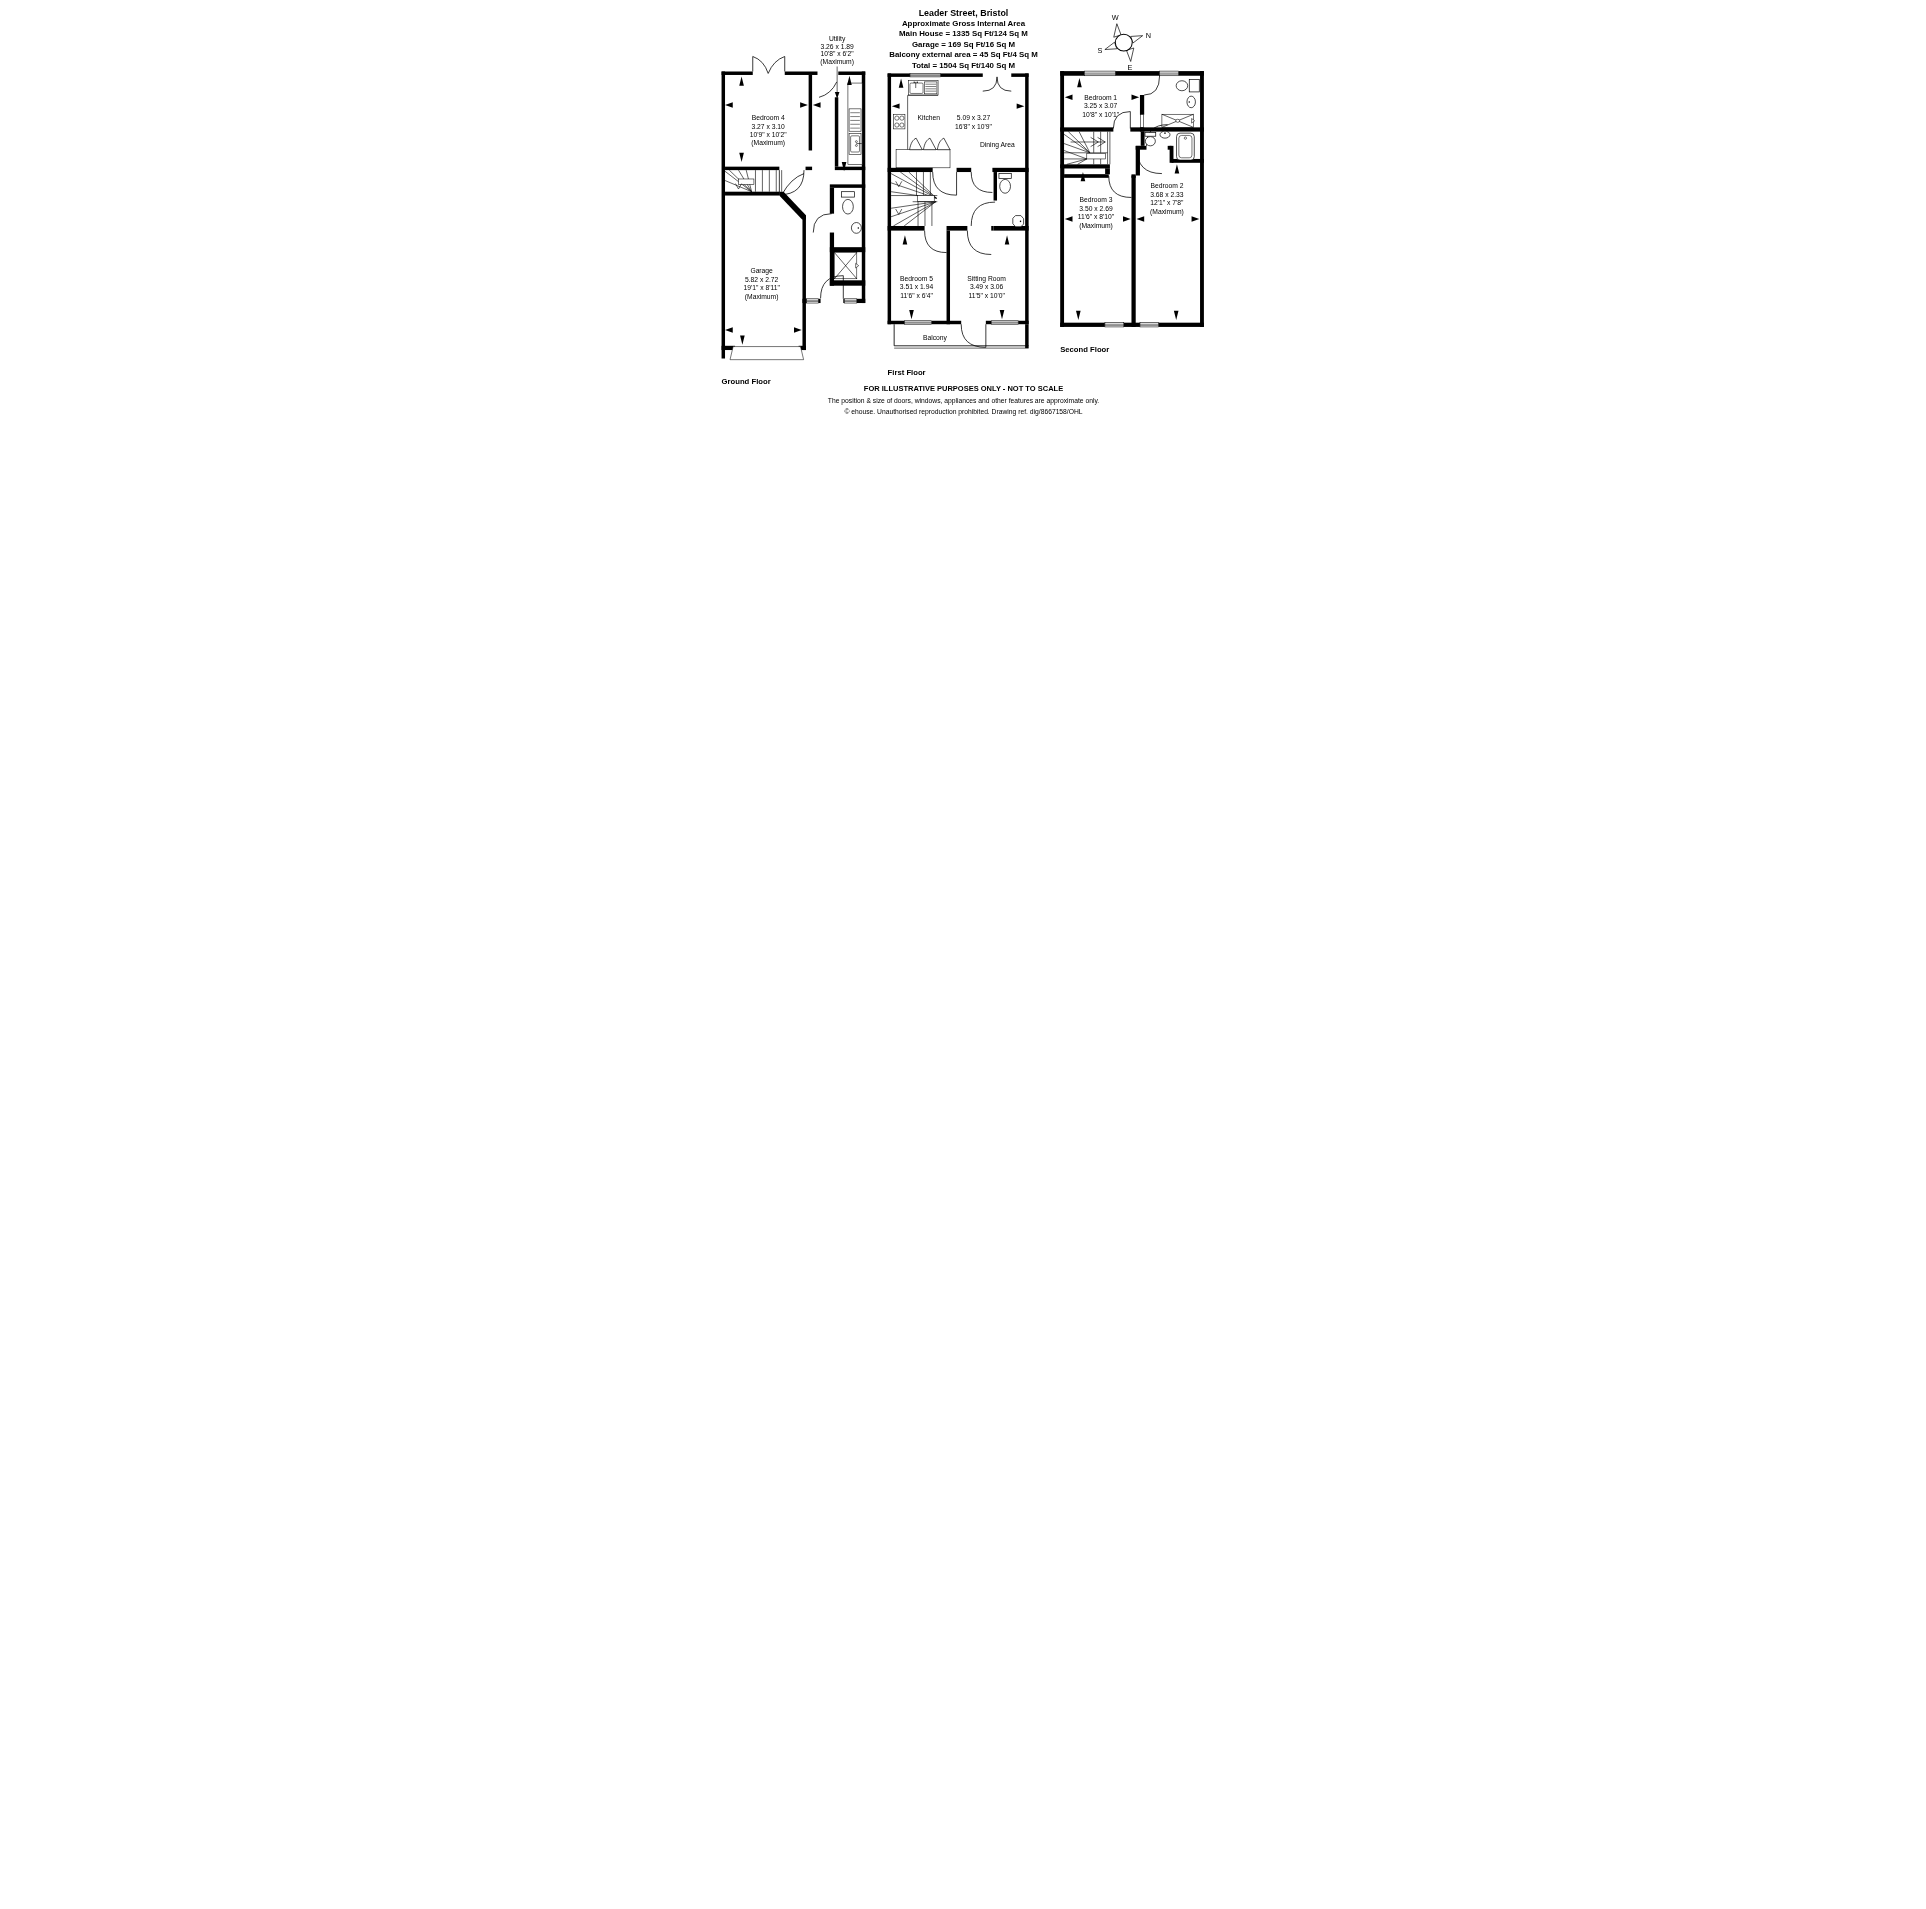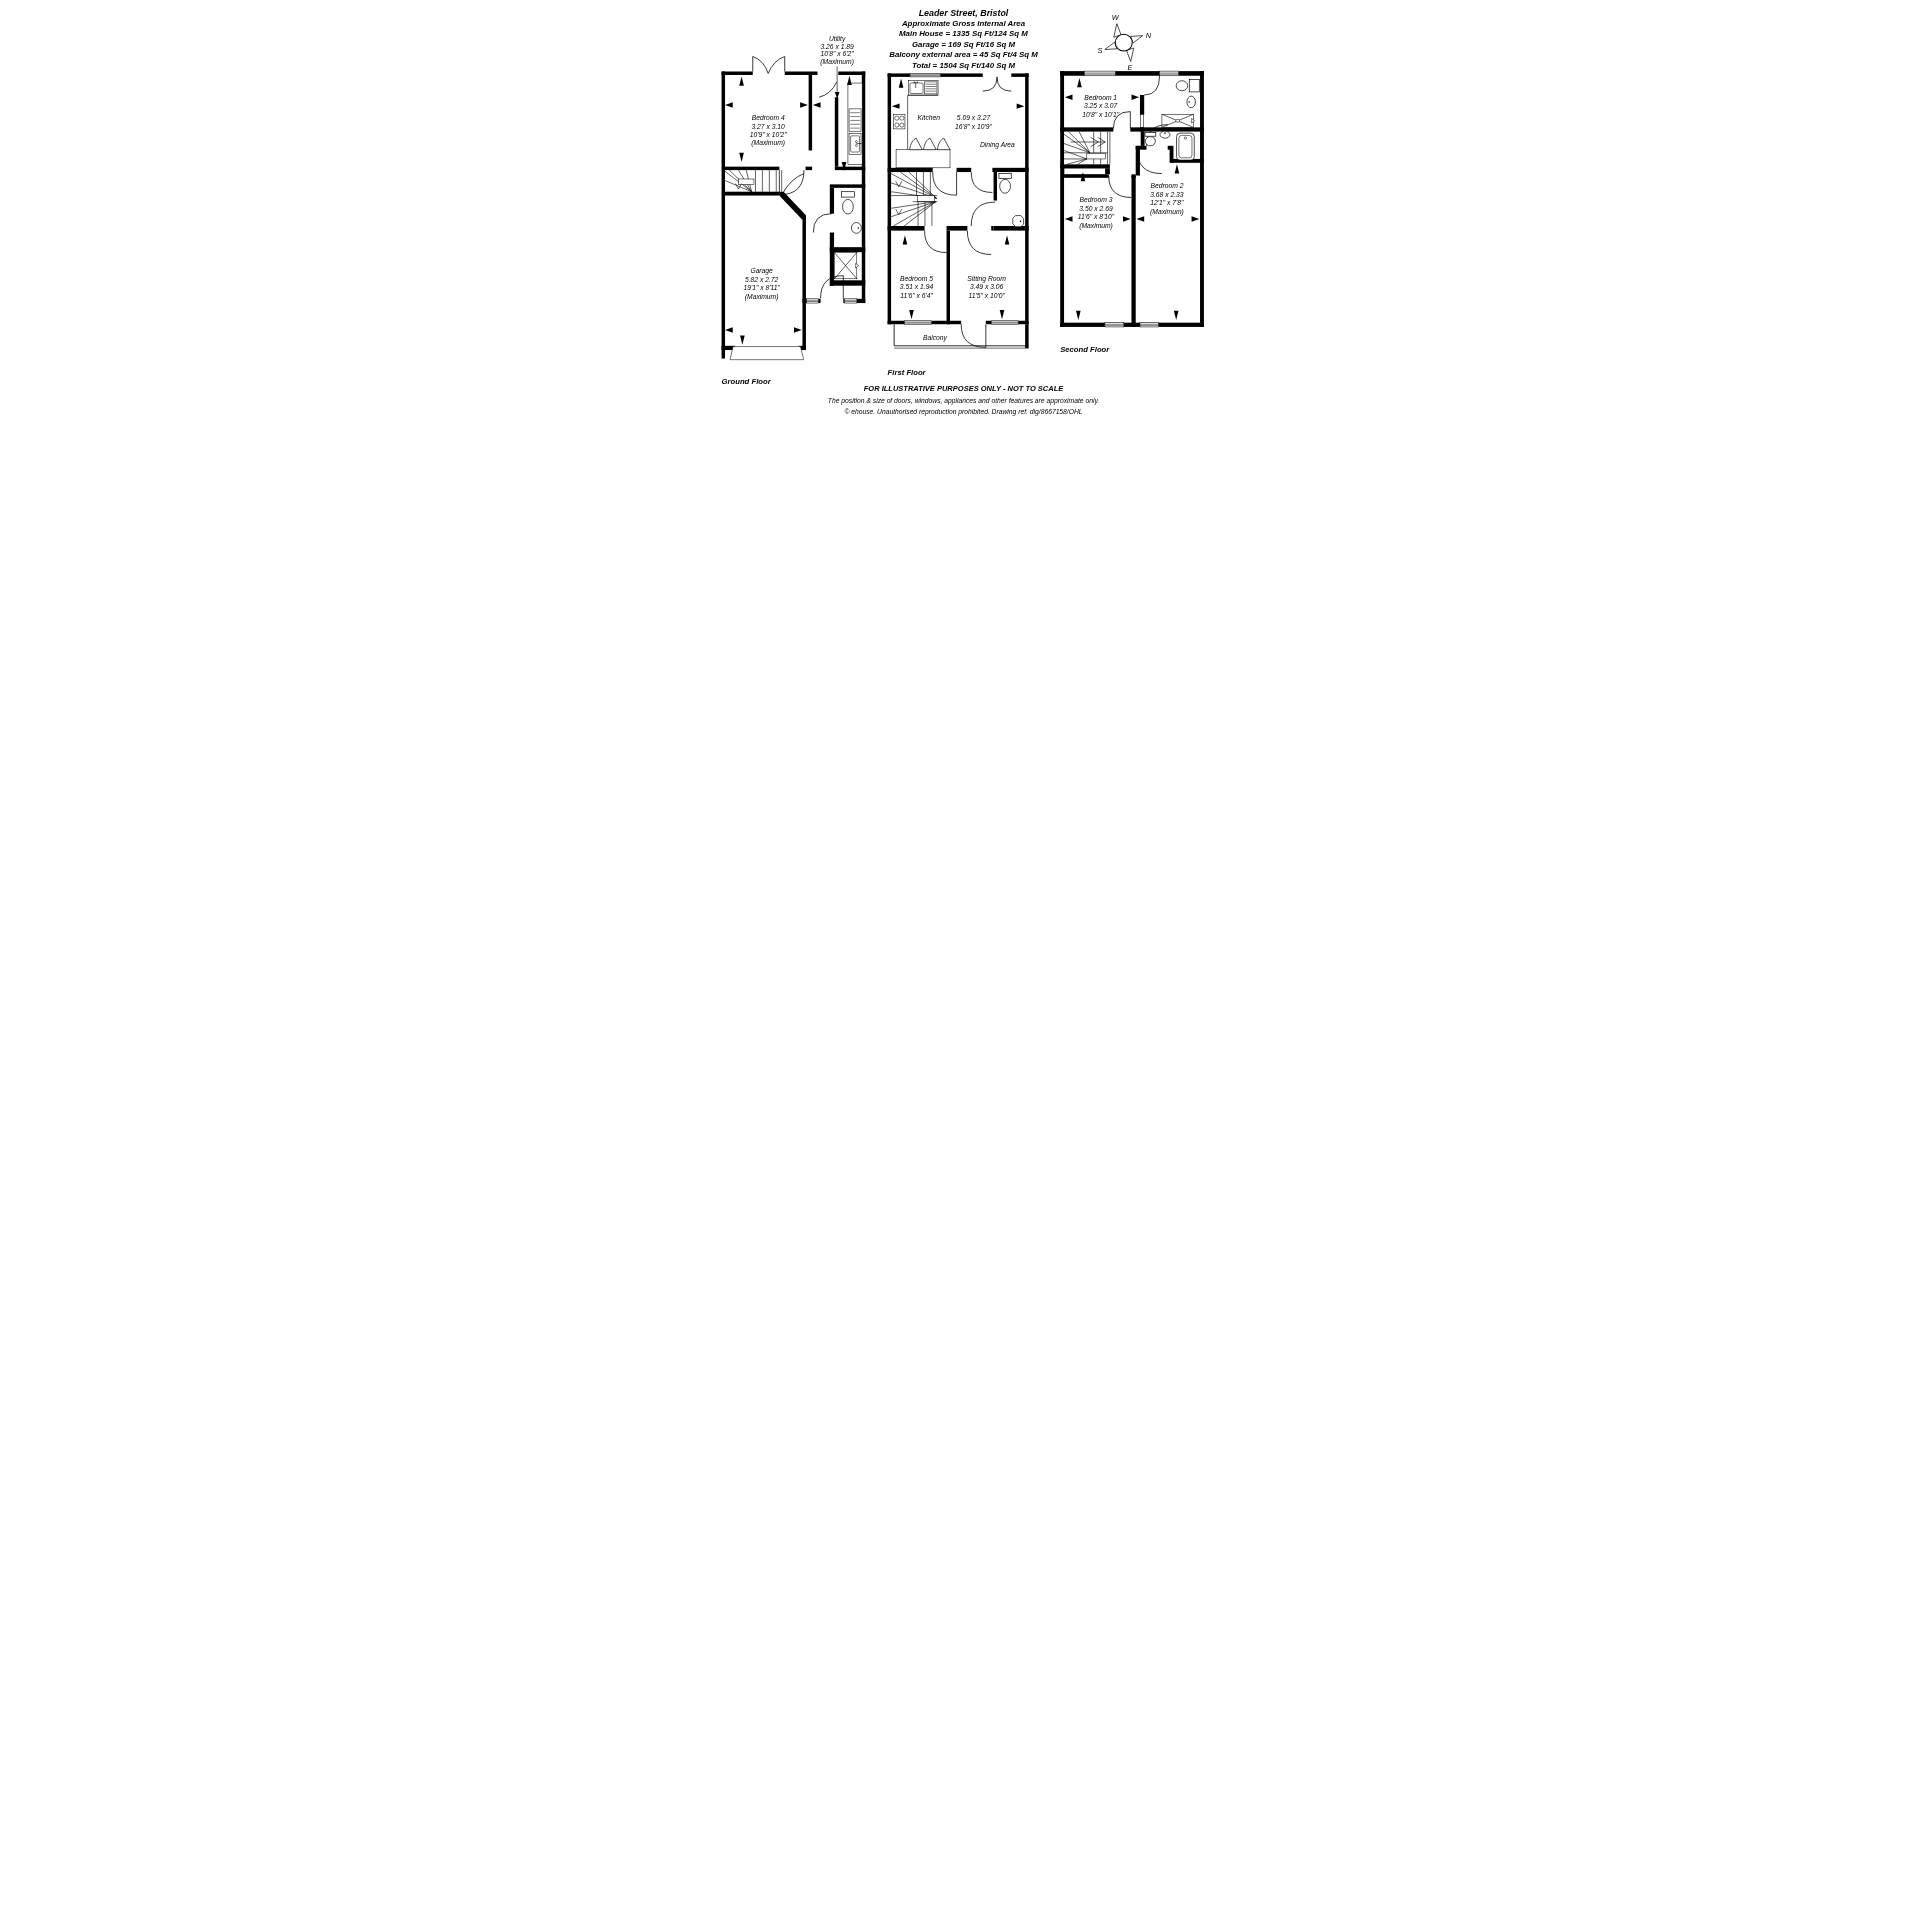--- a/index.html
+++ b/index.html
@@ -1,17 +1,17 @@
 <!DOCTYPE html>
 <html style="font-size:6.2px"><head>
 <meta charset="utf-8">
 <style>
   html,body{margin:0;padding:0;background:#ffffff;}
   body{font-family:"Liberation Sans", sans-serif;}
-  .page{position:relative;width:601px;height:425px;background:#fff;margin:0 auto;overflow:hidden;font-style:italic;}
+  .page{position:relative;width:601px;height:425px;background:#fff;margin:0 auto;overflow:hidden;}
   svg{display:block;}
   .wall{fill:#000;stroke:none;}
   .thin{fill:none;stroke:#000;stroke-width:1.6;}
   .thin2{fill:none;stroke:#000;stroke-width:2.2;}
   .fix{fill:#fff;stroke:#000;stroke-width:1.8;}
   .fixthin{fill:#fff;stroke:#000;stroke-width:1.4;}
   .arc{fill:none;stroke:#000;stroke-width:2.0;}
   .tri{fill:#000;stroke:none;}
   .winline{stroke:#000;stroke-width:1.3;}
   .winrect{fill:#fff;stroke:#000;stroke-width:1.5;}

